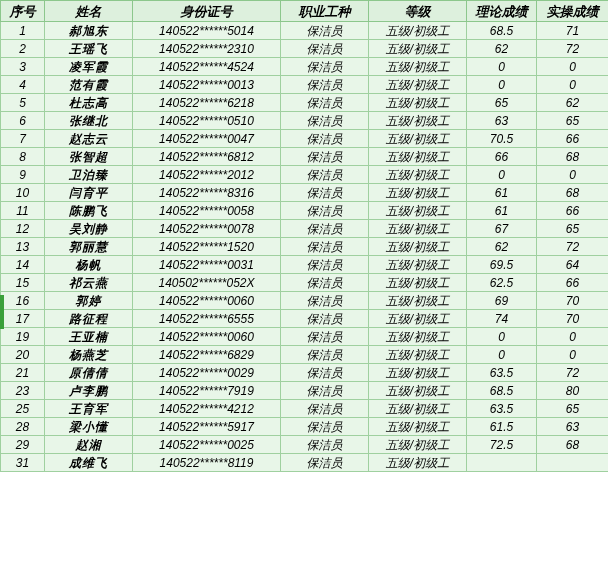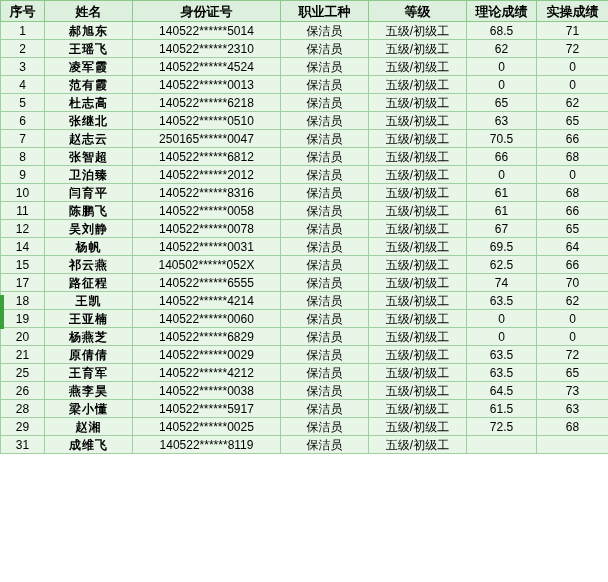--- a/index.html
+++ b/index.html
@@ -17,20 +17,21 @@
     width: 608px;
     height: 582px;
     position: relative;
     background: #ffffff;
   }
   table.grid {
     border-collapse: collapse;
     width: 608px;
     table-layout: fixed;
     background: #e8f6e8;
+    font-style: italic;
   }
   table.grid col.c0 { width: 44px; }
   table.grid col.c1 { width: 88px; }
   table.grid col.c2 { width: 148px; }
   table.grid col.c3 { width: 88px; }
   table.grid col.c4 { width: 98px; }
   table.grid col.c5 { width: 70px; }
   table.grid col.c6 { width: 72px; }
 
   table.grid th, table.grid td {
@@ -153,21 +154,21 @@
           <td class="name">张继北</td>
           <td class="idnum">140522******0510</td>
           <td class="job">保洁员</td>
           <td class="level">五级/初级工</td>
           <td class="score">63</td>
           <td class="score">65</td>
         </tr>
         <tr>
           <td class="seq">7</td>
           <td class="name">赵志云</td>
-          <td class="idnum">250165******0047</td>
+          <td class="idnum">140522******0047</td>
           <td class="job">保洁员</td>
           <td class="level">五级/初级工</td>
           <td class="score">70.5</td>
           <td class="score">66</td>
         </tr>
         <tr>
           <td class="seq">8</td>
           <td class="name">张智超</td>
           <td class="idnum">140522******6812</td>
           <td class="job">保洁员</td>
@@ -205,56 +206,65 @@
         <tr>
           <td class="seq">12</td>
           <td class="name">吴刘静</td>
           <td class="idnum">140522******0078</td>
           <td class="job">保洁员</td>
           <td class="level">五级/初级工</td>
           <td class="score">67</td>
           <td class="score">65</td>
         </tr>
         <tr>
+          <td class="seq">13</td>
+          <td class="name">郭丽慧</td>
+          <td class="idnum">140522******1520</td>
+          <td class="job">保洁员</td>
+          <td class="level">五级/初级工</td>
+          <td class="score">62</td>
+          <td class="score">72</td>
+        </tr>
+        <tr>
           <td class="seq">14</td>
           <td class="name">杨帆</td>
           <td class="idnum">140522******0031</td>
           <td class="job">保洁员</td>
           <td class="level">五级/初级工</td>
           <td class="score">69.5</td>
           <td class="score">64</td>
         </tr>
         <tr>
           <td class="seq">15</td>
           <td class="name">祁云燕</td>
           <td class="idnum">140502******052X</td>
           <td class="job">保洁员</td>
           <td class="level">五级/初级工</td>
           <td class="score">62.5</td>
           <td class="score">66</td>
         </tr>
         <tr>
+          <td class="seq">16</td>
+          <td class="name">郭婷</td>
+          <td class="idnum">140522******0060</td>
+          <td class="job">保洁员</td>
+          <td class="level">五级/初级工</td>
+          <td class="score">69</td>
+          <td class="score">70</td>
+        </tr>
+        <tr>
           <td class="seq">17</td>
           <td class="name">路征程</td>
           <td class="idnum">140522******6555</td>
           <td class="job">保洁员</td>
           <td class="level">五级/初级工</td>
           <td class="score">74</td>
           <td class="score">70</td>
         </tr>
         <tr>
-          <td class="seq">18</td>
-          <td class="name">王凯</td>
-          <td class="idnum">140522******4214</td>
-          <td class="job">保洁员</td>
-          <td class="level">五级/初级工</td>
-          <td class="score">63.5</td>
-          <td class="score">62</td>
-        </tr>
-        <tr>
           <td class="seq">19</td>
           <td class="name">王亚楠</td>
           <td class="idnum">140522******0060</td>
           <td class="job">保洁员</td>
           <td class="level">五级/初级工</td>
           <td class="score">0</td>
           <td class="score">0</td>
         </tr>
         <tr>
           <td class="seq">20</td>
@@ -268,36 +278,36 @@
         <tr>
           <td class="seq">21</td>
           <td class="name">原倩倩</td>
           <td class="idnum">140522******0029</td>
           <td class="job">保洁员</td>
           <td class="level">五级/初级工</td>
           <td class="score">63.5</td>
           <td class="score">72</td>
         </tr>
         <tr>
+          <td class="seq">23</td>
+          <td class="name">卢李鹏</td>
+          <td class="idnum">140522******7919</td>
+          <td class="job">保洁员</td>
+          <td class="level">五级/初级工</td>
+          <td class="score">68.5</td>
+          <td class="score">80</td>
+        </tr>
+        <tr>
           <td class="seq">25</td>
           <td class="name">王育军</td>
           <td class="idnum">140522******4212</td>
           <td class="job">保洁员</td>
           <td class="level">五级/初级工</td>
           <td class="score">63.5</td>
           <td class="score">65</td>
-        </tr>
-        <tr>
-          <td class="seq">26</td>
-          <td class="name">燕李昊</td>
-          <td class="idnum">140522******0038</td>
-          <td class="job">保洁员</td>
-          <td class="level">五级/初级工</td>
-          <td class="score">64.5</td>
-          <td class="score">73</td>
         </tr>
         <tr>
           <td class="seq">28</td>
           <td class="name">梁小懂</td>
           <td class="idnum">140522******5917</td>
           <td class="job">保洁员</td>
           <td class="level">五级/初级工</td>
           <td class="score">61.5</td>
           <td class="score">63</td>
         </tr>

